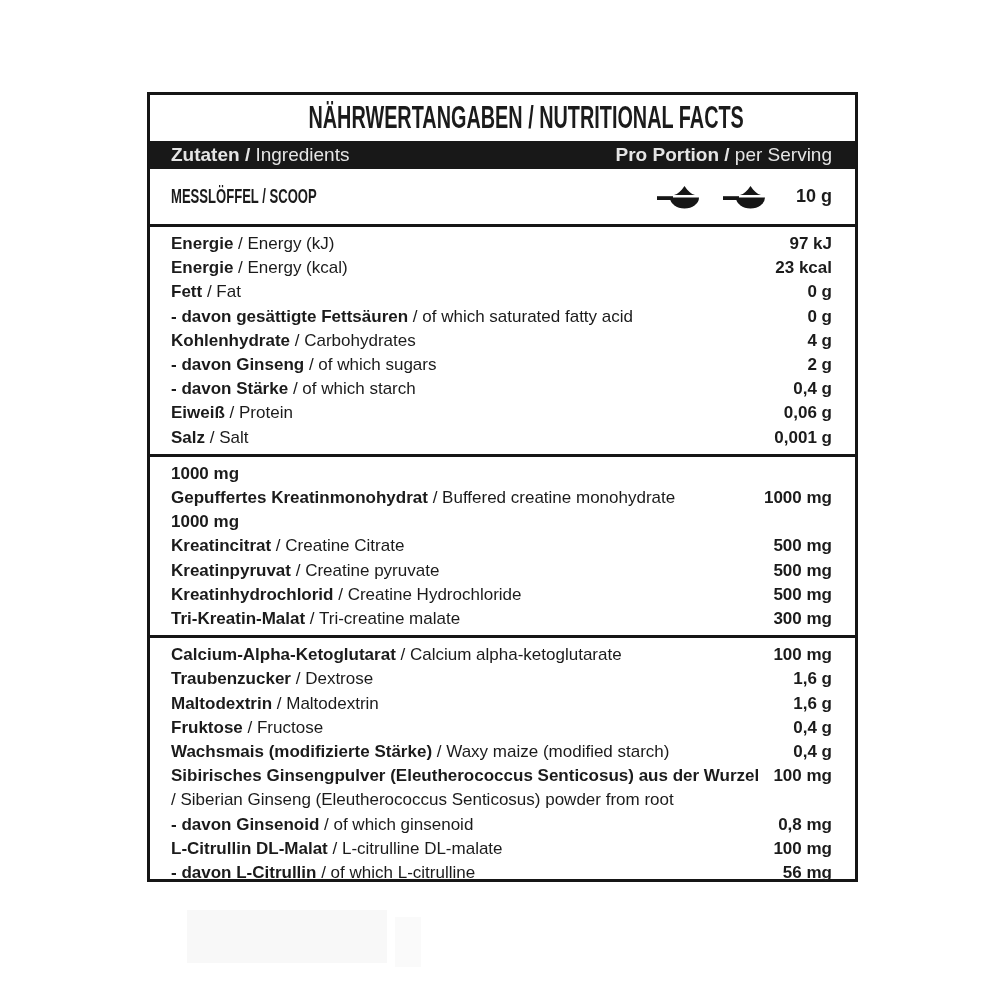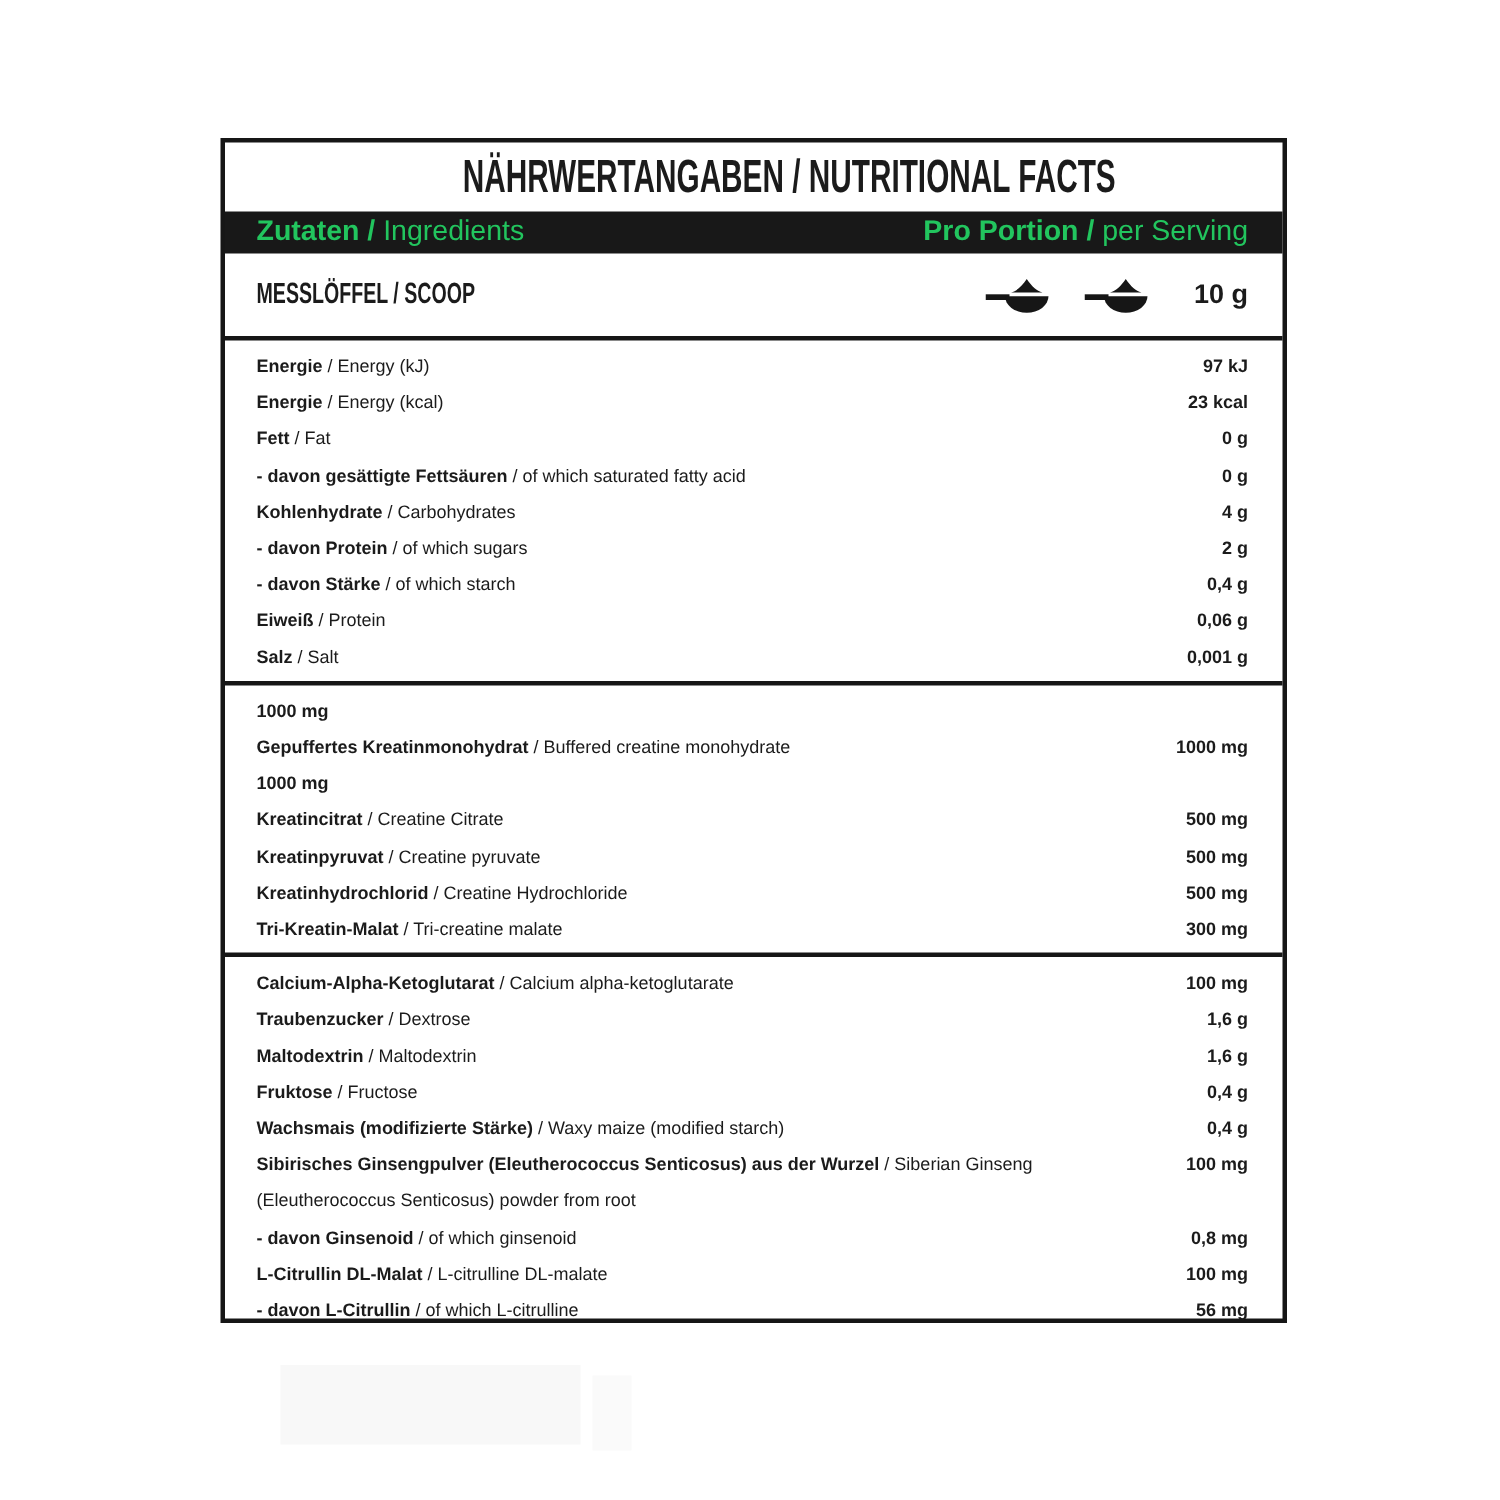--- a/index.html
+++ b/index.html
@@ -13,42 +13,42 @@
   }
 
   .title-row { height:46px; display:flex; align-items:center; justify-content:center;margin-left:48px; }
   .condensed {
     display:inline-block; white-space:nowrap; font-weight:bold;
     transform:scaleX(0.64); transform-origin:center center;
     font-size:31px; letter-spacing:0px; color:#1b1b1b;
   }
 
   .header-bar {
-    height:28px; background:#181818; color:#22c55e;
+    height:28px; background:#181818; color:#e5e5e5;
     display:flex; justify-content:space-between; align-items:center;
     padding:0 23px 0 21px; font-size:19px;
   }
   .header-bar b { font-weight:bold; }
 
   .scoop-row {
     height:58px; border-bottom:3px solid #161616;
     display:flex; justify-content:space-between; align-items:center;
     padding:0 23px 0 21px;
   }
   .scoop-label {
     display:inline-block; white-space:nowrap; font-weight:bold;
     transform:scaleX(0.67); transform-origin:left center; font-size:19.5px;
   }
   .scoop-right { display:flex; align-items:center; gap:22px; }
   .scoop-icon svg { display:block; }
   .scoop-qty { font-weight:bold; font-size:18px; margin-left:7px; }
 
   .section { padding:5px 23px 4px 21px; border-bottom:3px solid #161616; }
   .section:last-child { border-bottom:none; }
-  .row { display:flex; align-items:flex-start; line-height:24.2px; font-size:12px; }
+  .row { display:flex; align-items:flex-start; line-height:24.2px; font-size:17px; }
   .row .label { flex:1 1 auto; min-width:0; padding-right:10px; }
   .row .label b { font-weight:bold; }
   .row .value { flex:0 0 auto; white-space:nowrap; font-weight:bold; text-align:right; }
 
   .print-artifact { position:absolute; background:#f8f8f8; }
   .print-artifact.small { background:#fafafa; }
 </style>
 </head>
 <body>
 
@@ -102,21 +102,21 @@
           </div>
           <div class="row">
             <div class="label"><b>- davon gesättigte Fettsäuren</b> / of which saturated fatty acid</div>
             <div class="value">0 g</div>
           </div>
           <div class="row">
             <div class="label"><b>Kohlenhydrate</b> / Carbohydrates</div>
             <div class="value">4 g</div>
           </div>
           <div class="row">
-            <div class="label"><b>- davon Protein</b> / of which sugars</div>
+            <div class="label"><b>- davon Ginseng</b> / of which sugars</div>
             <div class="value">2 g</div>
           </div>
           <div class="row">
             <div class="label"><b>- davon Stärke</b> / of which starch</div>
             <div class="value">0,4 g</div>
           </div>
           <div class="row">
             <div class="label"><b>Eiweiß</b> / Protein</div>
             <div class="value">0,06 g</div>
           </div>

